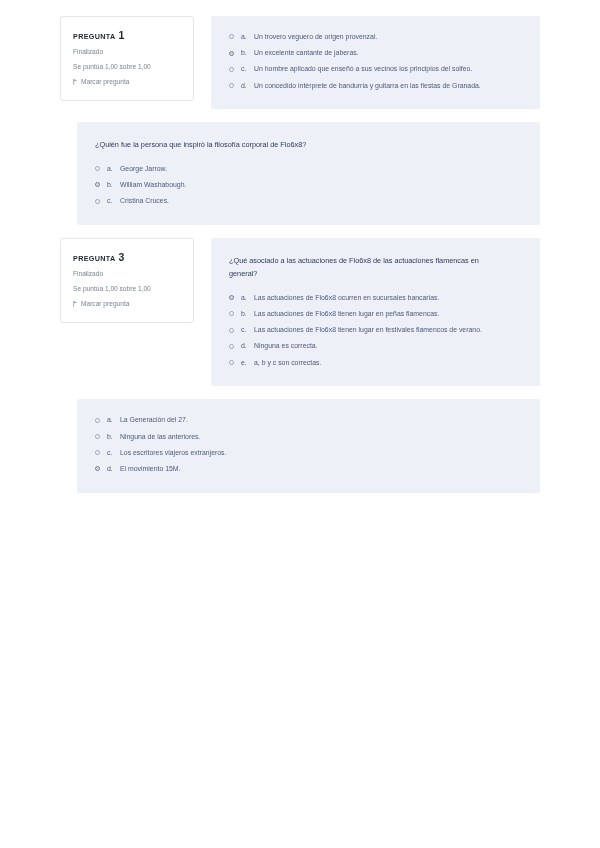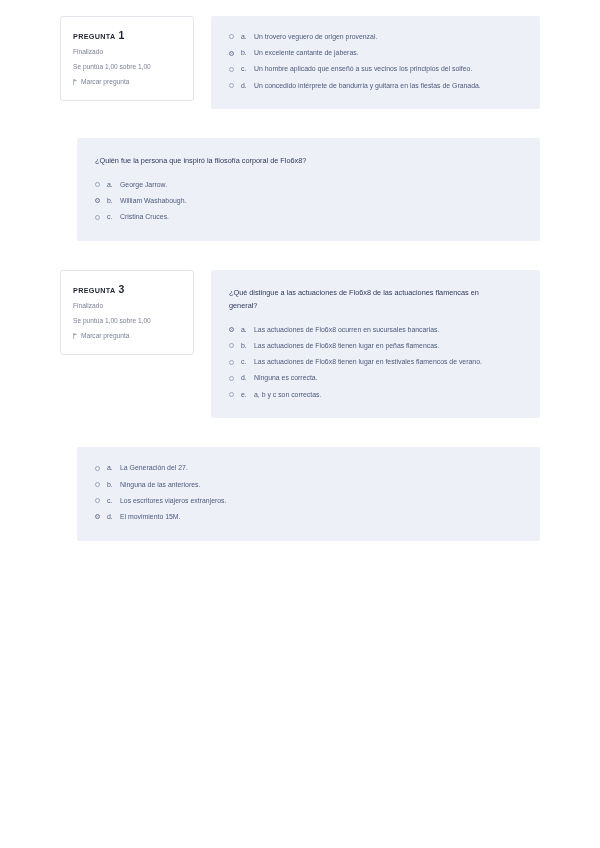--- a/index.html
+++ b/index.html
@@ -33,21 +33,21 @@
     padding-bottom: 0;
     line-height: 1;
   }
   .quiz-body {
     padding: 16px 60px 0 60px;
     box-sizing: border-box;
   }
   .question-block {
     display: flex;
     align-items: flex-start;
-    margin-bottom: 29px;
+    margin-bottom: 13px;
   }
   .q-info {
     width: 134px;
     min-width: 134px;
     background: #ffffff;
     border: 1px solid #e3e5ea;
     border-radius: 3px;
     box-sizing: border-box;
     padding: 12px 12px 14px 12px;
   }
@@ -222,21 +222,21 @@
             <span class="flag-icon">
               <svg width="5" height="6" viewBox="0 0 5 6">
                 <path d="M0.6 0 L0.6 6" stroke="#8a93a8" stroke-width="0.7" fill="none"></path>
                 <path d="M1 0.3 L4.3 1.3 L1 2.4 Z" fill="#9aa3b8"></path>
               </svg>
             </span>
             <span>Marcar pregunta</span>
           </div>
         </div>
         <div class="q-content">
-          <div class="q-text">¿Qué distingue a las actuaciones de Flo6x8 de las actuaciones flamencas en general?</div>
+          <div class="q-text">¿Qué asociado a las actuaciones de Flo6x8 de las actuaciones flamencas en general?</div>
           <ul class="answers">
             <li class="answer">
               <span class="radio checked"></span>
               <span class="ans-letter">a.</span>
               <span class="ans-text">Las actuaciones de Flo6x8 ocurren en sucursales bancarias.</span>
             </li>
             <li class="answer">
               <span class="radio"></span>
               <span class="ans-letter">b.</span>
               <span class="ans-text">Las actuaciones de Flo6x8 tienen lugar en peñas flamencas.</span>

